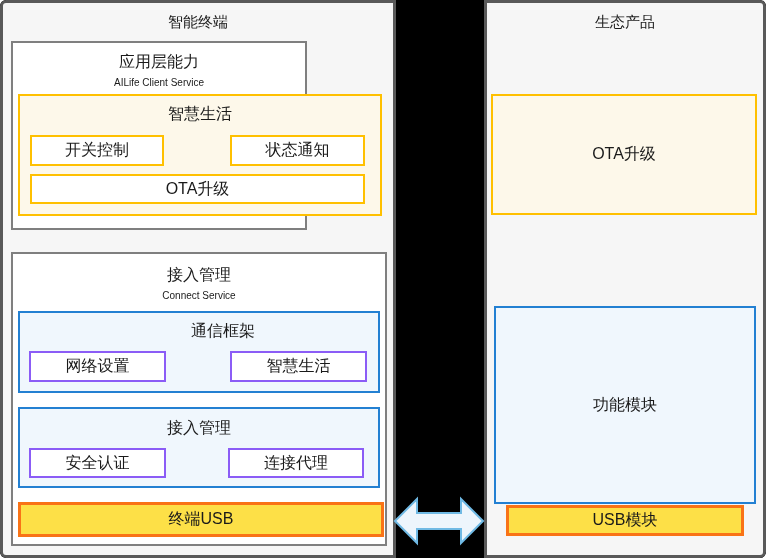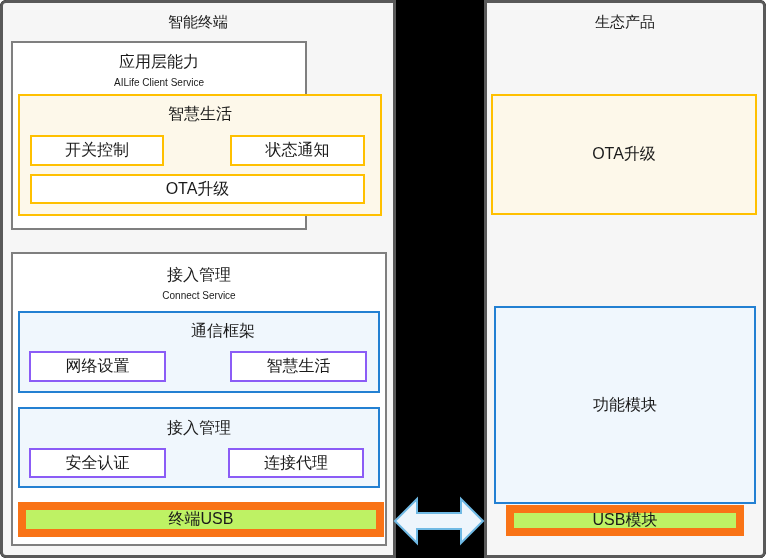--- a/index.html
+++ b/index.html
@@ -16,21 +16,21 @@
   #left-panel{left:0;width:396px;border-radius:6px 0 0 6px;}
   #right-panel{left:484px;width:282px;border-radius:0 6px 6px 0;}
   .panel-title{
     position:absolute;left:0;right:0;top:8px;text-align:center;
     font-size:15px;line-height:22px;
   }
   .box{position:absolute;box-sizing:border-box;}
   .gray-box{background:#ffffff;border:2px solid #7f7f7f;}
   .gold-box{background:#fdf8ea;border:2px solid #ffc000;}
   .blue-box{background:#f0f7fd;border:2px solid #2380d2;}
-  .green-box{background:#bef264;border:8px solid #f97316;}
+  .green-box{background:#fde047;border:3px solid #f97316;}
   .white-gold{background:#ffffff;border:2px solid #ffc000;}
   .white-blue{background:#ffffff;border:2px solid #8b5cf6;}
   .box-head{
     position:absolute;left:0;right:0;top:8px;text-align:center;
     font-size:16px;line-height:22px;
   }
   .box-sub{
     position:absolute;left:0;right:0;top:30px;text-align:center;
     font-size:10px;line-height:20px;
   }

